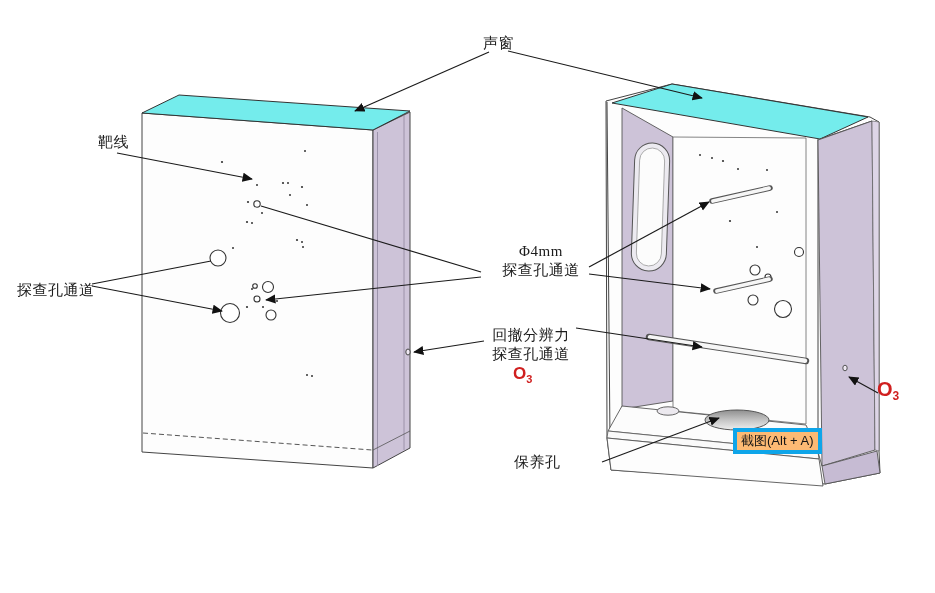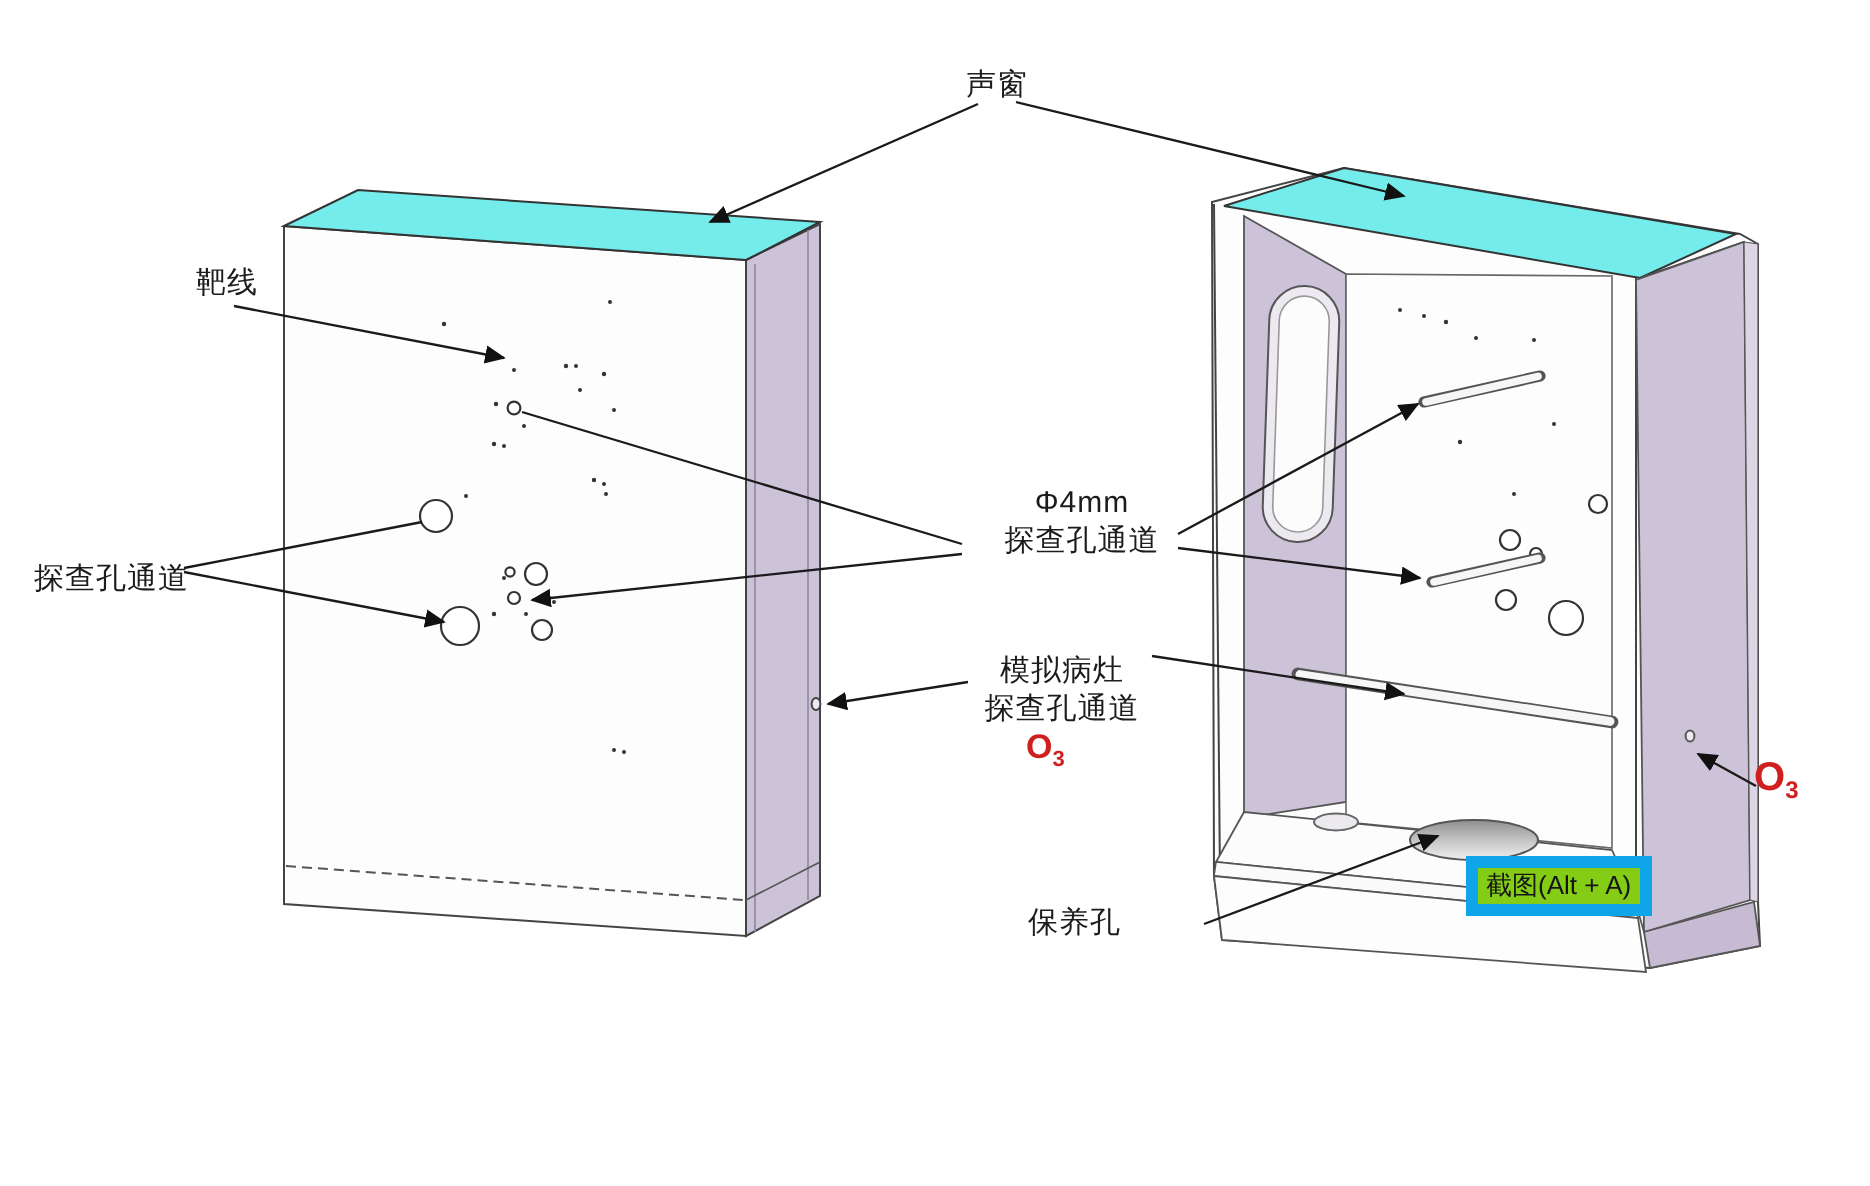--- a/index.html
+++ b/index.html
@@ -5,31 +5,31 @@
   html,body{margin:0;padding:0;background:#ffffff;}
   .stage{
     position:relative;width:935px;height:593px;background:#ffffff;overflow:hidden;
     font-family:"Liberation Sans","DejaVu Sans",sans-serif;
   }
   .stage svg{position:absolute;left:0;top:0;}
   .lbl{
     position:absolute;font-size:15px;line-height:19px;color:#1c1c1c;
     white-space:nowrap;letter-spacing:0.5px;
   }
-  .lbl.center{text-align:center;white-space:normal;}
+  .lbl.center{text-align:center;white-space:normal;font-family:Liberation Serif, serif;}
   .o3{
     position:absolute;color:#d01f1f;font-weight:bold;
   }
   .o3 .big{font-size:17px;}
   .o3 sub{font-size:11px;font-weight:bold;}
   .o3.large .big{font-size:20px;}
   .o3.large sub{font-size:12px;}
   .tooltip{
     position:absolute;left:733px;top:428px;height:18px;line-height:18px;
-    background:#84cc16;border:6px solid #0ea5e9;padding:0 4px;
+    background:#fdba74;border:4px solid #0ea5e9;padding:0 4px;
     font-size:13px;color:#151515;white-space:nowrap;
   }
   .caption{
     position:absolute;left:0;right:0;top:552px;text-align:center;padding-left:20px;
     font-size:17px;font-weight:bold;color:#595757;letter-spacing:1px;
   }
 </style>
 </head>
 <body>
 
@@ -190,21 +190,21 @@
 <div class="lbl" style="left:98px;top:132px">靶线</div>
 
 <div class="lbl" style="left:17px;top:280px">探查孔通道</div>
 
 <div class="lbl center" style="left:494px;top:242px;width:94px">
   <div>Φ4mm</div>
   <div>探查孔通道</div>
 </div>
 
 <div class="lbl center" style="left:485px;top:326px;width:92px">
-  <div>模拟病灶</div>
+  <div>回撤分辨力</div>
   <div>探查孔通道</div>
 </div>
 
 <div class="o3" style="left:513px;top:364px"><span class="big">O</span><sub>3</sub></div>
 
 <div class="lbl" style="left:514px;top:452px">保养孔</div>
 
 <div class="o3 large" style="left:877px;top:378px"><span class="big">O</span><sub>3</sub></div>
 
 <div class="tooltip">截图(Alt + A)</div>

